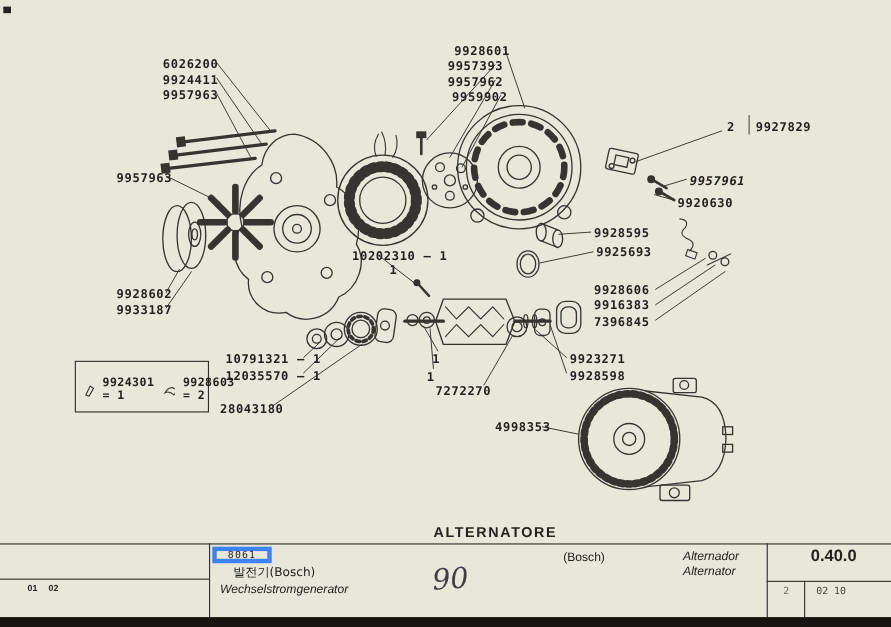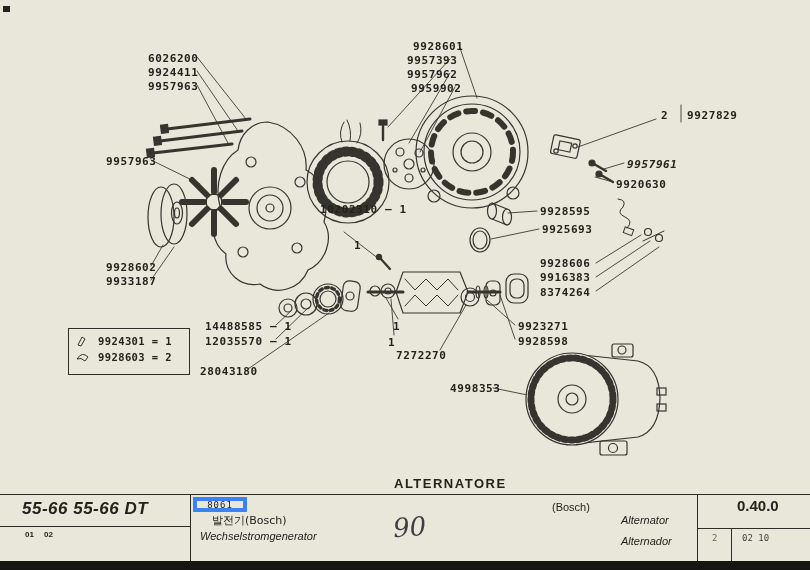--- a/index.html
+++ b/index.html
@@ -14,43 +14,43 @@
   .callout {
     position:absolute; white-space:nowrap;
     font:bold 11px "DejaVu Sans Mono", monospace;
     letter-spacing:0.6px; color:#23221d;
   }
 
   
   .legend {
     position:absolute; left:68px; top:328px; width:122px; height:47px;
     border:1.6px solid #2e2d27; box-sizing:border-box;
-    padding:5px 2px 0 6px; display:flex; flex-direction:column; gap:3px;
+    padding:5px 2px 0 6px; display:flex; flex-direction:row; gap:3px;
   }
   .legend-row { display:flex; align-items:center; gap:7px; }
   .legend-row .txt { font:bold 10.5px "DejaVu Sans Mono", monospace; color:#23221d; letter-spacing:0.4px; }
 
   
   .hline, .vline { position:absolute; background:#2e2d27; }
   .footer-text { position:absolute; color:#23221d; }
   .models { left:22px; top:499px; font:bold italic 17px "Liberation Sans", sans-serif; letter-spacing:0.5px; }
   .models-sub { left:25px; top:530px; font:bold 8px "Liberation Sans", sans-serif; word-spacing:8px; }
   .code-box {
     position:absolute; left:193px; top:497px; width:54px; height:15px;
     border:4px solid #3b82f6; box-sizing:border-box;
     font:9px "DejaVu Sans Mono", monospace; color:#23221d;
     display:flex; align-items:center; justify-content:center; letter-spacing:1px;
   }
   .korean  { left:212px; top:513px; font:11px "DejaVu Sans", sans-serif; }
   .german  { left:200px; top:530px; font:italic 11px "Liberation Sans", sans-serif; }
   .title-main { left:394px; top:476px; font:bold 13px "Liberation Sans", sans-serif; letter-spacing:1.5px; }
-  .title-brand { left:512px; top:501px; font:11px "Liberation Sans", sans-serif;margin-left:40px; }
+  .title-brand { left:512px; top:501px; font:11px "Liberation Sans", sans-serif; }
   .handwritten { left:393px; top:512px; font:italic 26px "DejaVu Serif", serif; color:#3f3e45; transform:rotate(-4deg); }
   .english { left:621px; top:514px; font:italic 11px "Liberation Sans", sans-serif; }
-  .spanish { left:621px; top:535px; font:italic 11px "Liberation Sans", sans-serif; }
+  .spanish { left:621px; top:500px; font:italic 11px "Liberation Sans", sans-serif; }
   .section-code { left:737px; top:497px; font:bold 15px "Liberation Sans", sans-serif; }
   .sheet-number { left:712px; top:533px; font:9px "DejaVu Sans Mono", monospace; color:#6b6a61; }
   .page-code { left:742px; top:533px; font:9px "DejaVu Sans Mono", monospace; color:#45443c; }
   .bottom-bar { position:absolute; left:0; top:561px; width:810px; height:9px; background:#161512; }
 </style>
 </head>
 <body>
 
 <div class="page" style="background: rgb(233, 230, 218);">
 
@@ -261,28 +261,28 @@
       <span class="callout" style="left: 407px; top: 54px;">9957393</span>
       <span class="callout" style="left: 407px; top: 68px;">9957962</span>
       <span class="callout" style="left: 411px; top: 82px;">9959902</span>
       <span class="callout" style="left: 661px; top: 109px;">2</span>
       <span class="callout" style="left: 687px; top: 109px;">9927829</span>
       <span class="callout" style="left: 106px; top: 155px;">9957963</span>
       <span class="callout" style="left: 627px; top: 158px; font-style: italic;">9957961</span>
       <span class="callout" style="left: 616px; top: 178px;">9920630</span>
       <span class="callout" style="left: 540px; top: 205px;">9928595</span>
       <span class="callout" style="left: 542px; top: 223px;">9925693</span>
-      <span class="callout" style="left: 320px; top: 203px;">10202310 — 1</span>
+      <span class="callout" style="left: 320px; top: 226px;">10202310 — 1</span>
       <span class="callout" style="left: 354px; top: 239px;">1</span>
       <span class="callout" style="left: 540px; top: 257px;">9928606</span>
       <span class="callout" style="left: 540px; top: 271px;">9916383</span>
-      <span class="callout" style="left: 540px; top: 286px;">8374264</span>
+      <span class="callout" style="left: 540px; top: 286px;">7396845</span>
       <span class="callout" style="left: 106px; top: 261px;">9928602</span>
       <span class="callout" style="left: 106px; top: 275px;">9933187</span>
-      <span class="callout" style="left: 205px; top: 320px;">14488585 — 1</span>
+      <span class="callout" style="left: 205px; top: 320px;">10791321 — 1</span>
       <span class="callout" style="left: 205px; top: 335px;">12035570 — 1</span>
       <span class="callout" style="left: 393px; top: 320px;">1</span>
       <span class="callout" style="left: 388px; top: 336px;">1</span>
       <span class="callout" style="left: 396px; top: 349px;">7272270</span>
       <span class="callout" style="left: 518px; top: 320px;">9923271</span>
       <span class="callout" style="left: 518px; top: 335px;">9928598</span>
       <span class="callout" style="left: 200px; top: 365px;">28043180</span>
       <span class="callout" style="left: 450px; top: 382px;">4998353</span>
     </div>
 
@@ -301,21 +301,20 @@
     </div>
   </div>
 
   <div class="hline" style="left:0;top:494px;width:810px;height:1px"></div>
   <div class="hline" style="left:0;top:526px;width:190px;height:1px"></div>
   <div class="vline" style="left:190px;top:494px;width:1px;height:69px"></div>
   <div class="vline" style="left:697px;top:494px;width:1px;height:69px"></div>
   <div class="hline" style="left:697px;top:528px;width:113px;height:1px"></div>
   <div class="vline" style="left:731px;top:528px;width:1px;height:35px"></div>
 
-  <span class="footer-text models">55-66  55-66 DT</span>
   <span class="footer-text models-sub">01 02</span>
   <div class="code-box">8061</div>
   <span class="footer-text korean">발전기(Bosch)</span>
   <span class="footer-text german">Wechselstromgenerator</span>
   <span class="footer-text title-main">ALTERNATORE</span>
   <span class="footer-text title-brand">(Bosch)</span>
   <span class="footer-text handwritten">90</span>
   <span class="footer-text english">Alternator</span>
   <span class="footer-text spanish">Alternador</span>
   <span class="footer-text section-code">0.40.0</span>

